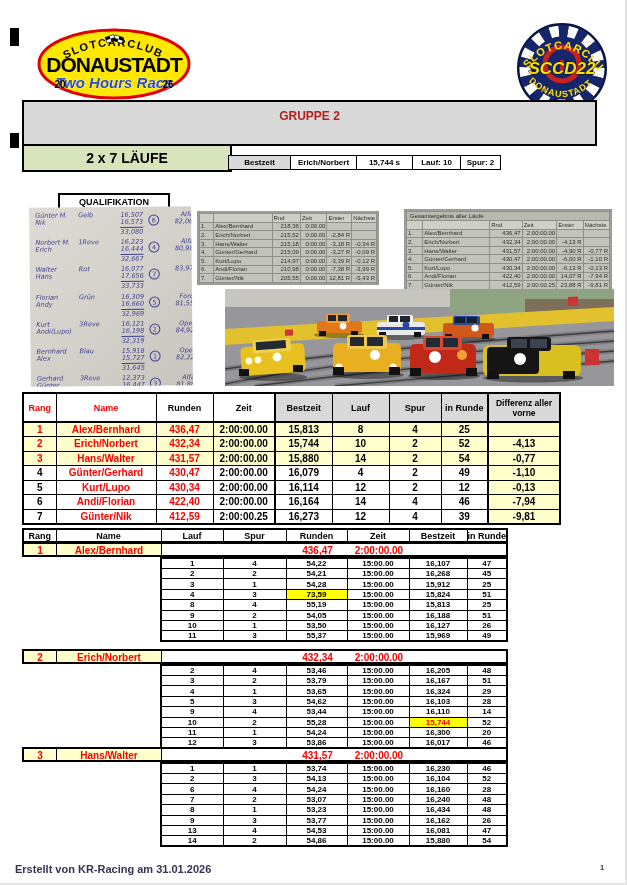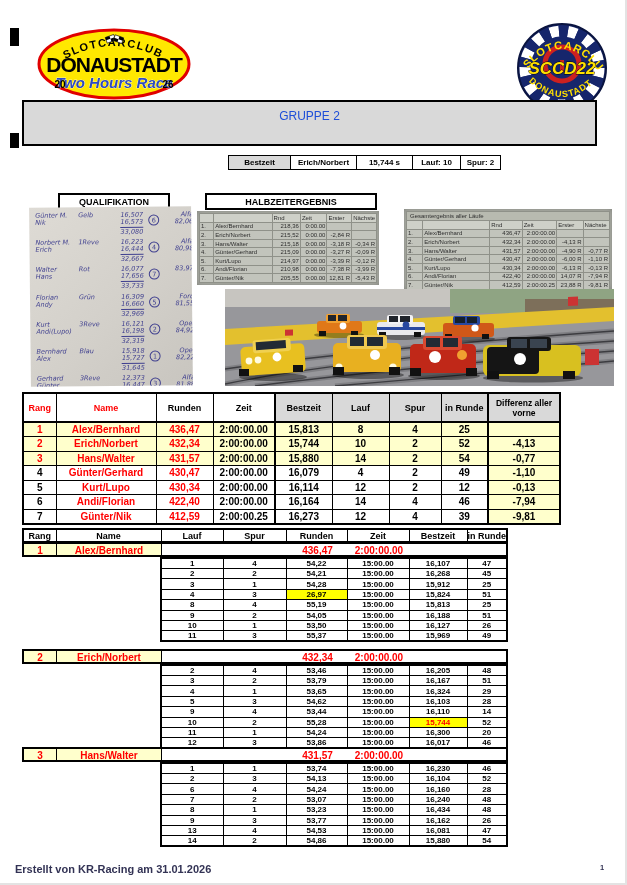--- a/index.html
+++ b/index.html
@@ -11,21 +11,21 @@
   
   .crop-mark { position:absolute; left:10px; width:9px; background:#000; }
 
   
   svg text { font-family:"Liberation Sans", sans-serif; }
 
   
   .header-box { left:22px; top:100px; width:575px; height:46px; background:#d9d9d9;
                 border:2px solid #000; text-align:center; padding-top:4px; }
   .header-box .title { font-size:13px; font-weight:bold; color:#000; letter-spacing:.2px; }
-  .header-box .group { font-size:12px; font-weight:normal; color:#1d4ed8; margin-top:3px; }
+  .header-box .group { font-size:12px; font-weight:bold; color:#b91c1c; margin-top:3px; }
 
   .laufe-box { left:22px; top:146px; width:210px; height:26px; background:#d7e4bc;
                border:2px solid #000; border-top:none; text-align:center; font-size:14px;
                font-weight:bold; padding-top:4px; }
 
   
   .bestinfo { left:228px; top:155px; border-collapse:collapse; table-layout:fixed; }
   .bestinfo td { border:1.5px solid #000; font-size:8px; font-weight:bold; text-align:center;
                  height:14px; padding:0 1px; white-space:nowrap; overflow:hidden; }
   .bestinfo td.lbl { background:#d9d9d9; }
@@ -141,20 +141,21 @@
     </g>
     <text font-size="11" font-weight="bold" fill="#ffe000" letter-spacing="1"><textPath href="#arcRT" startOffset="4">SLOTCARCLUB</textPath></text>
     <text x="46" y="52" text-anchor="middle" font-size="17" font-weight="bold" font-style="italic" fill="#ffe000" stroke="#000" stroke-width="0.8" paint-order="stroke">SCCD22</text>
     <text font-size="9" font-weight="bold" fill="#ffe000" letter-spacing="1"><textPath href="#arcRB" startOffset="2">DONAUSTADT</textPath></text>
   </svg>
 
   <div class="abs header-box">
     <div class="group">GRUPPE 2</div>
   </div>
 
+  <div class="abs laufe-box">2 x 7 LÄUFE</div>
 
   <table class="abs bestinfo">
     <colgroup>
         <col style="width:62px">
         <col style="width:66px">
         <col style="width:56px">
         <col style="width:48px">
         <col style="width:40px">
       </colgroup>
     <tbody>
@@ -164,21 +165,20 @@
           <td>Erich/Norbert</td>
           <td>15,744 s</td>
           <td>Lauf: 10</td>
           <td>Spur: 2</td>
         </tr>
 
       </tbody>
   </table>
 
   <div class="abs sec-label" style="left:58px;top:193px;width:112px;height:17px;">QUALIFIKATION</div>
-  <div class="abs sec-label" style="left:205px;top:193px;width:172px;height:17px;">HALBZEITERGEBNIS</div>
 
   <div class="abs quali-paper">
 
       <div class="qrow">
         <div class="names">
           <span>Günter M.</span>
           <span>Nik</span>
         </div>
         <div>Gelb</div>
         <div class="times"><span>16,507</span><br><span class="t2">16,573</span><span class="sum">33,080</span></div>
@@ -728,21 +728,21 @@
           <td>1</td>
           <td>54,28</td>
           <td>15:00.00</td>
           <td>15,912</td>
           <td>25</td>
         </tr>
 
         <tr class="hl-run">
           <td>4</td>
           <td>3</td>
-          <td>26,97</td>
+          <td>73,59</td>
           <td>15:00.00</td>
           <td>15,824</td>
           <td>51</td>
         </tr>
 
         <tr>
           <td>8</td>
           <td>4</td>
           <td>55,19</td>
           <td>15:00.00</td>

